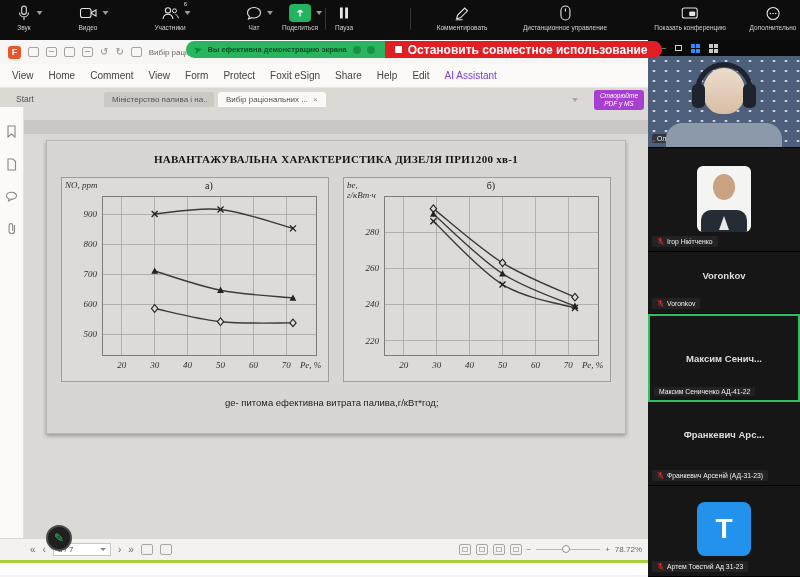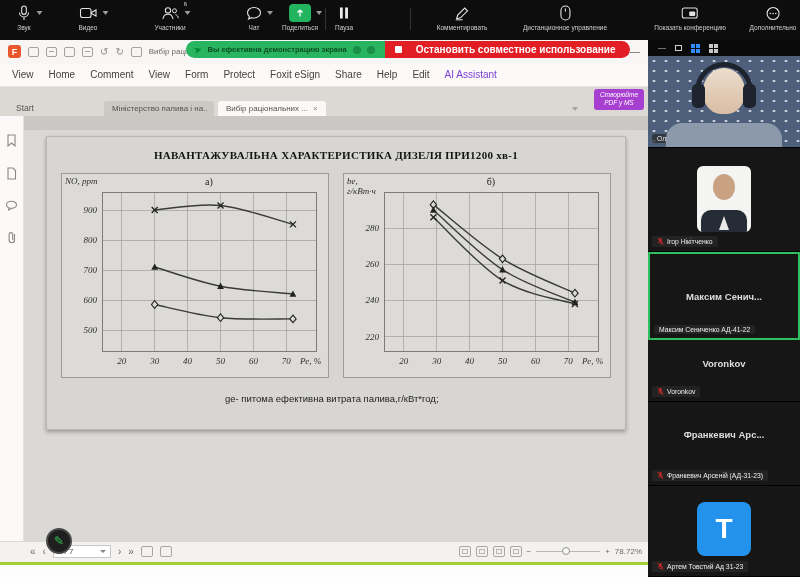--- a/index.html
+++ b/index.html
@@ -19,21 +19,21 @@
   .zt-share-bg { width:22px; height:18px; background:#23b45f; border-radius:4px; display:flex; align-items:center; justify-content:center; }
   .zt-div { position:absolute; top:8px; width:1px; height:22px; background:#333; }
 
   
   .banners { position:absolute; top:41px; left:186px; height:17px; display:flex; z-index:60; }
   .banner-green { background:#29b560; color:#0a4d24; border-radius:9px 0 0 9px; display:flex; align-items:center;
                   gap:6px; padding:0 10px 0 8px; font-size:7.5px; font-weight:bold; }
   .banner-green .cursor { color:#083; font-size:9px; transform:rotate(-15deg); }
   .banner-green .mini { width:8px; height:8px; border-radius:50%; background:#1a8f48; }
   .banner-red { background:#e01e24; color:#fff; border-radius:0 9px 9px 0; display:flex; align-items:center;
-                gap:14px; padding:0 14px 0 10px; font-size:10px; font-weight:bold; }
+                gap:6px; padding:0 14px 0 10px; font-size:12px; font-weight:bold; }
   .stop-sq { width:7px; height:7px; background:#fff; border-radius:1px; }
 
   
   .main { position:absolute; top:40px; left:0; width:800px; height:537px; display:flex; }
   .foxit { width:648px; height:537px; display:flex; flex-direction:column; background:#f5f4f2; }
   .vpanel { width:152px; height:537px; background:#0a0a0a; display:flex; flex-direction:column; }
 
   
   .fx-titlebar { height:24px; background:#f7f6f4; display:flex; align-items:center; gap:7px; padding:0 8px; }
   .fx-logo { width:13px; height:13px; background:#e8562a; border-radius:3px; color:#fff; font-size:9px; font-weight:bold;
@@ -46,37 +46,37 @@
   .circ-ico { width:10px; height:10px; border:1px solid #9a9896; border-radius:50%; font-size:7px; color:#9a9896;
               display:flex; align-items:center; justify-content:center; }
   .minus { color:#6b6966; font-size:10px; }
 
   
   .fx-menubar { height:24px; background:#fbfaf9; display:flex; align-items:center; gap:15px; padding:0 12px; border-bottom:1px solid #e8e6e3; }
   .fx-menu { font-size:10px; color:#454340; cursor:pointer; white-space:nowrap; }
   .fx-menu.ai { color:#7b3fd4; }
 
   
-  .fx-tabbar { position:relative; height:29px; background:#dcd9d5; display:flex; align-items:flex-end; padding-left:6px; }
+  .fx-tabbar { position:relative; height:19px; background:#dcd9d5; display:flex; align-items:flex-end; padding-left:6px; }
   .fx-starttab { font-size:8.5px; color:#55524f; padding:3px 10px; }
   .fx-doctab { font-size:8px; color:#55524f; background:#ccc9c4; padding:3px 8px; margin-left:60px;
                border-radius:3px 3px 0 0; white-space:nowrap; max-width:110px; overflow:hidden; }
   .fx-doctab.active { background:#faf9f7; margin-left:4px; display:flex; gap:5px; align-items:center; }
   .fx-doctab .x { color:#8a8886; font-size:8px; }
   .tab-caret { position:absolute; right:70px; bottom:5px; width:0; height:0;
                border-left:3.5px solid transparent; border-right:3.5px solid transparent; border-top:4px solid #77757288; }
   .promo { position:absolute; right:4px; top:2px; background:#a73fd0; color:#fff; border-radius:3px;
            font-size:6.5px; line-height:1.25; padding:2px 6px; text-align:center; z-index:5; font-style:italic; }
 
   
   .fx-body { height:431px; display:flex; background:#dad9d6; }
   .fx-side { width:24px; background:#fbfaf8; border-right:1px solid #e4e2df; display:flex; flex-direction:column;
              align-items:center; padding-top:18px; gap:20px; }
   .fx-side svg { display:block; }
-  .fx-doc { flex:1; position:relative; overflow:hidden; }
+  .fx-doc { flex:1; position:relative; overflow:hidden;margin-top:13px; }
   .fx-doc-topband { height:14px; background:#c9c8c5; }
 
   .fig-card { margin:6px auto 0; width:580px; background:#d7d6d3; border:1px solid #b9b7b4;
               box-shadow:0 2px 4px rgba(0,0,0,.3); padding:12px 0 22px; }
   .fig-title { text-align:center; font-family:"Liberation Serif", serif; font-weight:bold; font-size:11px;
                color:#141414; letter-spacing:.3px; }
   .charts-row { display:flex; justify-content:center; gap:14px; margin-top:12px; }
   .chart-panel { width:268px; height:205px; background:#dcdbd8; border:1px solid #9d9c99; }
 
   .legend { margin:14px 0 0 178px; font-size:9.5px; color:#1d1d1d; line-height:1.55; }
@@ -528,41 +528,41 @@
               <svg width="7" height="9" viewBox="0 0 10 12">
                   <rect x="3.6" y="1" width="2.8" height="5.6" rx="1.4" fill="#e02828"></rect>
                   <path d="M2 5.8a3 3 0 0 0 6 0" fill="none" stroke="#e02828" stroke-width="1"></path>
                   <line x1="1" y1="1" x2="9" y2="11" stroke="#e02828" stroke-width="1.2"></line>
                 </svg>
             </span>
             <span>Ігор Нікітченко</span>
           </div>
         </div>
 
-        <div class="tile active" style="height:88px">
-          <div class="center-label">Максим  Сенич...</div>
-          <div class="name-tag">
-            <span>Максим Сениченко АД-41-22</span>
-          </div>
-        </div>
-
         <div class="tile" style="height:62px">
           <div class="center-label" style="top:30%">Voronkov</div>
           <div class="name-tag">
             <span class="mic-muted">
               <svg width="7" height="9" viewBox="0 0 10 12">
                   <rect x="3.6" y="1" width="2.8" height="5.6" rx="1.4" fill="#e02828"></rect>
                   <path d="M2 5.8a3 3 0 0 0 6 0" fill="none" stroke="#e02828" stroke-width="1"></path>
                   <line x1="1" y1="1" x2="9" y2="11" stroke="#e02828" stroke-width="1.2"></line>
                 </svg>
             </span>
             <span>Voronkov</span>
           </div>
         </div>
 
+        <div class="tile active" style="height:88px">
+          <div class="center-label">Максим  Сенич...</div>
+          <div class="name-tag">
+            <span>Максим Сениченко АД-41-22</span>
+          </div>
+        </div>
+
         <div class="tile" style="height:84px">
           <div class="center-label" style="top:32%">Франкевич  Арс...</div>
           <div class="name-tag">
             <span class="mic-muted">
               <svg width="7" height="9" viewBox="0 0 10 12">
                   <rect x="3.6" y="1" width="2.8" height="5.6" rx="1.4" fill="#e02828"></rect>
                   <path d="M2 5.8a3 3 0 0 0 6 0" fill="none" stroke="#e02828" stroke-width="1"></path>
                   <line x1="1" y1="1" x2="9" y2="11" stroke="#e02828" stroke-width="1.2"></line>
                 </svg>
             </span>

